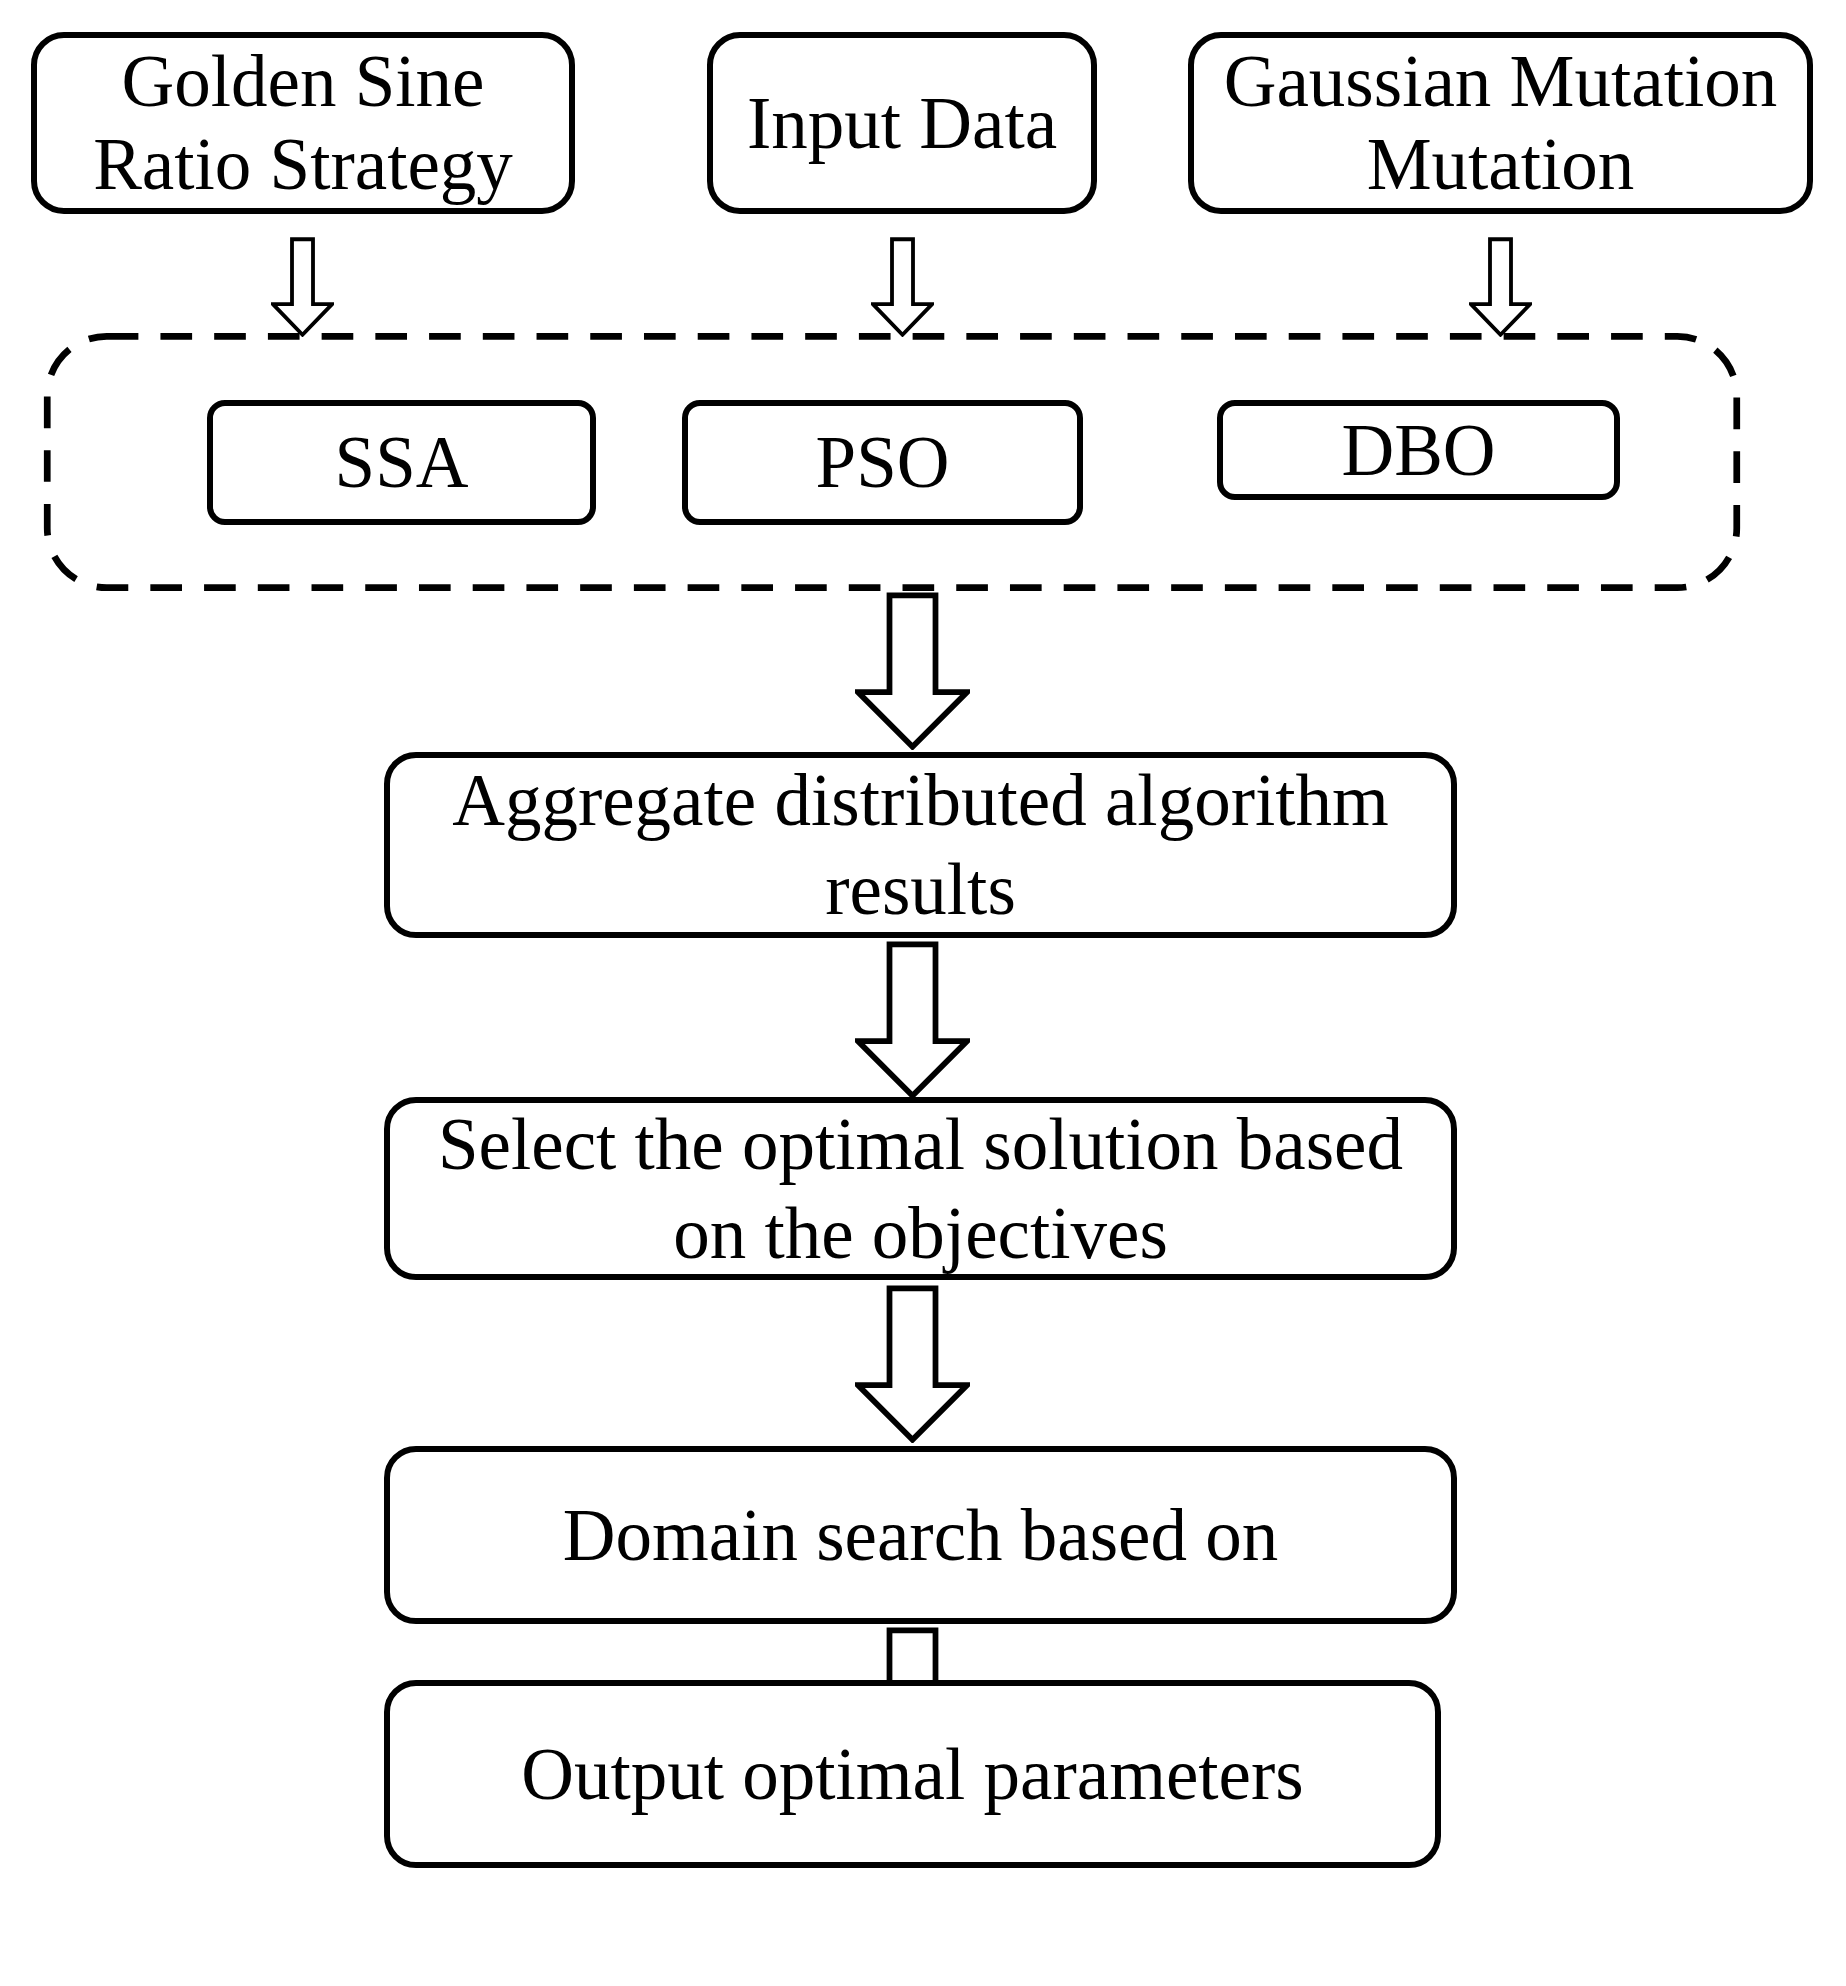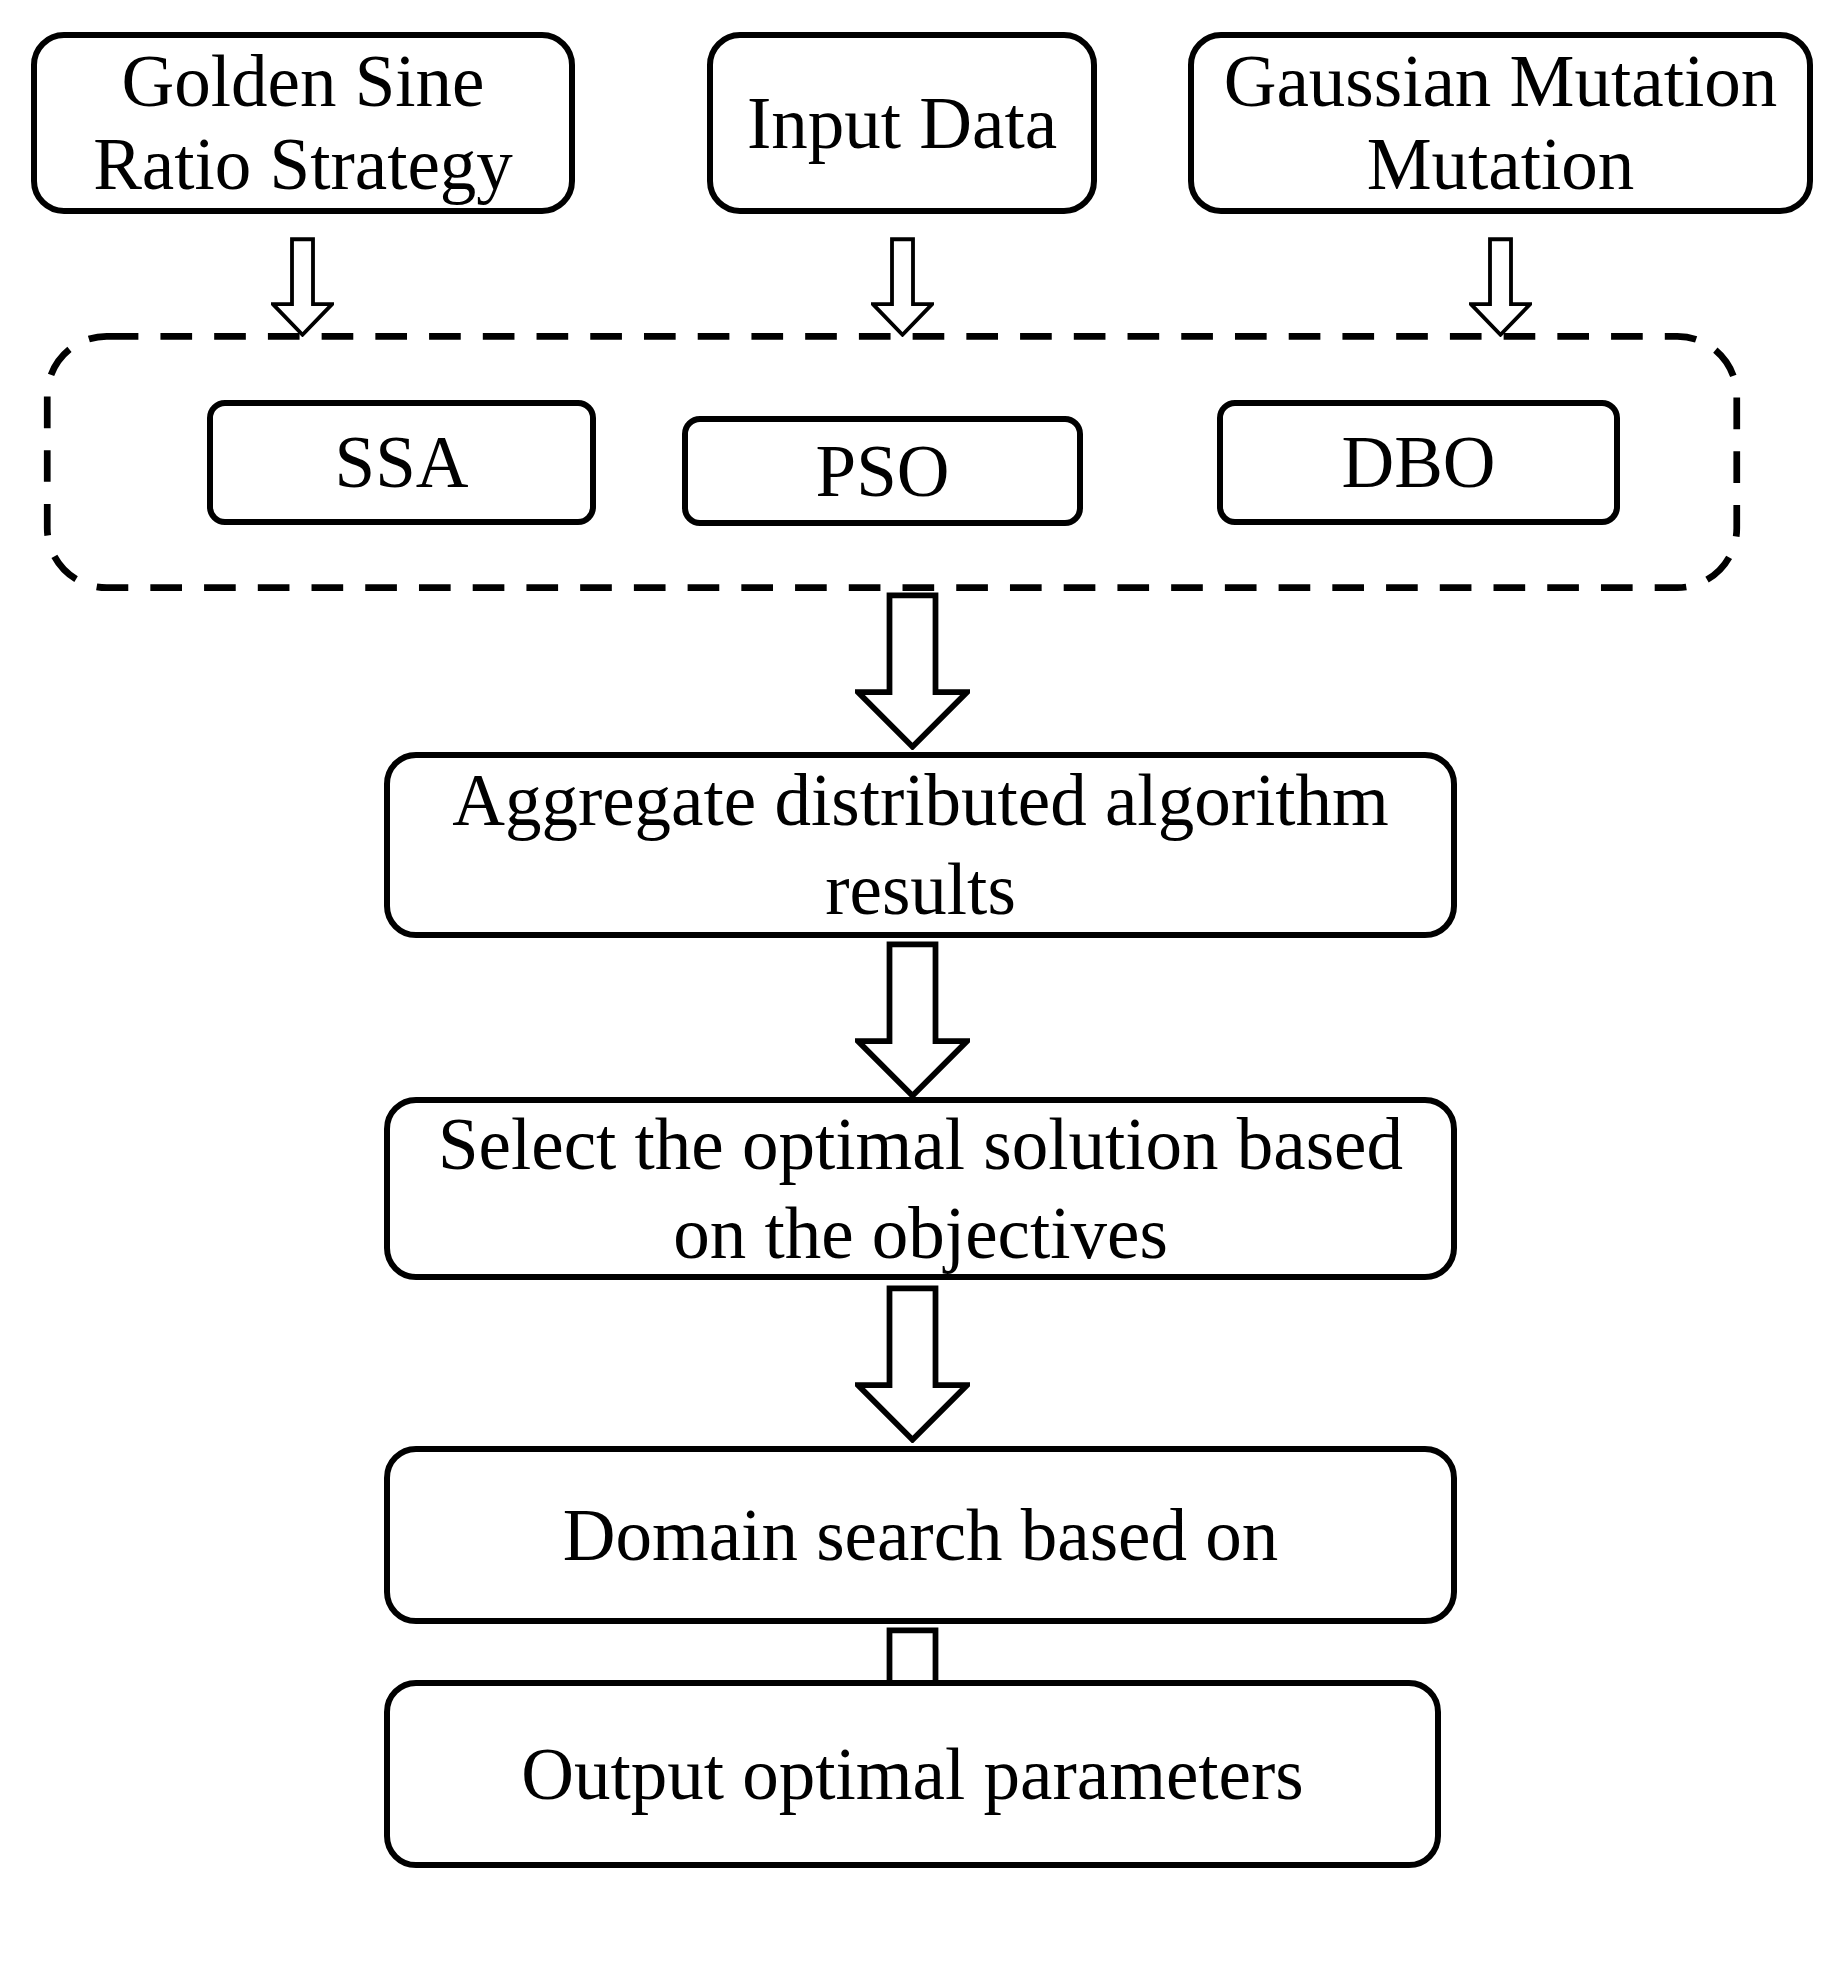--- a/index.html
+++ b/index.html
@@ -93,25 +93,25 @@
   </svg>
 
   <svg class="dashed-group" viewBox="0 0 1770 271">
     <rect x="4.5" y="4.5" width="1761" height="262" rx="62" ry="62" stroke-width="7" stroke-dasharray="33 23"></rect>
   </svg>
 
   <div class="node algo-node" style="left:207px; top:400px; width:389px; height:125px;">
     <div class="ln">SSA</div>
   </div>
 
-  <div class="node algo-node" style="left:682px; top:416px; width:401px; height:110px;align-items:center;">
+  <div class="node algo-node" style="left:682px; top:400px; width:401px; height:125px;align-items:center;">
     <div class="ln">PSO</div>
   </div>
 
-  <div class="node algo-node" style="left:1217px; top:400px; width:403px; height:125px;">
+  <div class="node algo-node" style="left:1217px; top:400px; width:403px; height:100px;">
     <div class="ln">DBO</div>
   </div>
 
   <svg class="arrow" style="left:855px; top:592px;" width="115" height="158" viewBox="0 0 120 164">
     <path d="M36 3 H84 V104 H117 L60 161 L3 104 H36 Z" stroke-width="6"></path>
   </svg>
 
   <div class="node central" style="left:384px; top:752px; width:1073px; height:186px;">
     <div class="ln">Aggregate distributed algorithm</div>
     <div class="ln">results</div>

